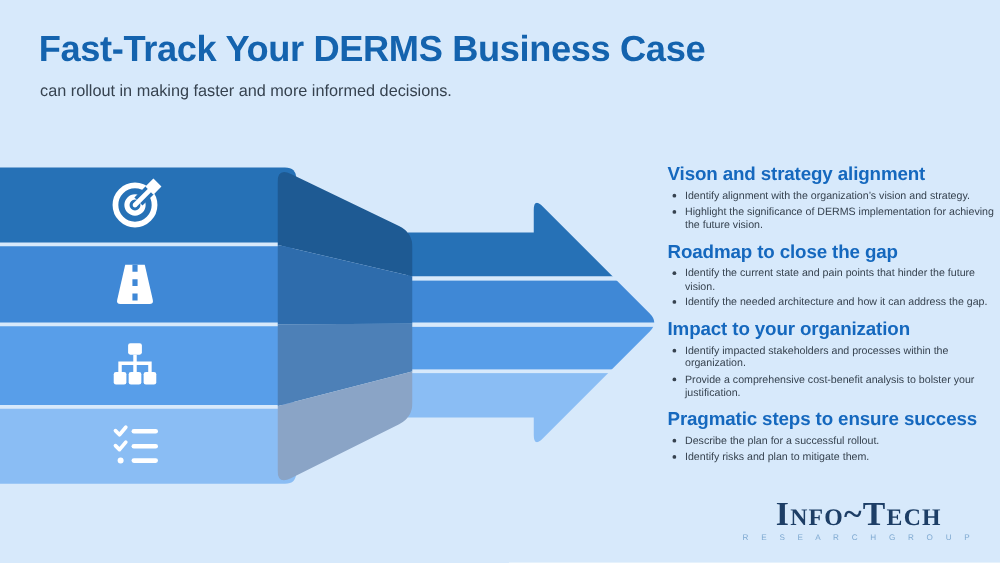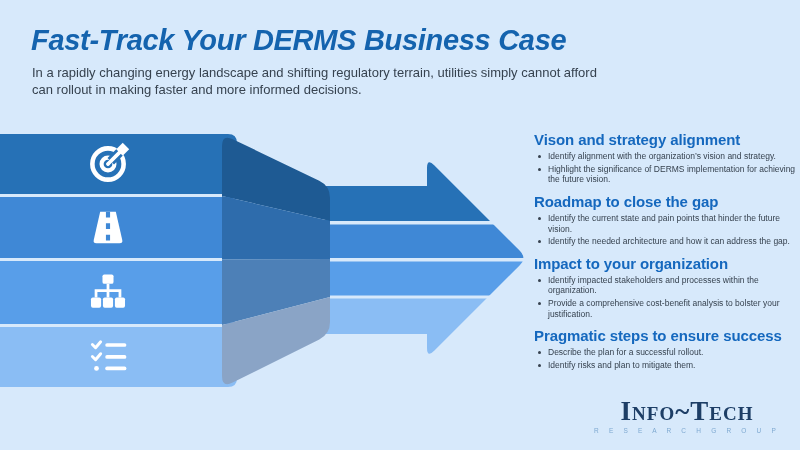--- a/index.html
+++ b/index.html
@@ -3,21 +3,21 @@
 <meta charset="utf-8">
 <style>
   html,body{margin:0;padding:0;}
   .canvas{
     position:relative;width:800px;height:450px;overflow:hidden;
     background:#d7e9fb;
     font-family:"Liberation Sans", sans-serif;
   }
   .title{
     position:absolute;left:31px;top:24px;
-    font-size:29px;font-weight:bold;color:#1463ae;letter-spacing:-0.3px;font-style:italic;
+    font-size:29px;font-weight:bold;color:#1463ae;letter-spacing:-0.3px;
   }
   .subtitle{
     position:absolute;left:32px;top:64px;
     font-size:13px;line-height:1.34;color:#36424f;
   }
   .graphic{position:absolute;left:0;top:0;width:800px;height:450px;}
   .ic-f{fill:#ffffff;}
   .ic-s{stroke:#ffffff;fill:none;}
   .sections{position:absolute;left:534px;top:131px;width:268px;}
   .section h3{
@@ -44,21 +44,20 @@
   }
 </style>
 </head>
 <body>
 
 <div class="canvas">
 
   <div class="title">Fast-Track Your DERMS Business Case</div>
 
   <div class="subtitle">
-    <div>In a rapidly changing energy landscape and shifting regulatory terrain, utilities simply cannot afford</div>
     <div>can rollout in making faster and more informed decisions.</div>
   </div>
 
   <svg class="graphic" viewBox="0 0 800 450">
     <defs>
       <clipPath id="arrowClip">
         <path d="M326,186 L427,186 L427,168 Q427,158 434.2,165.2 L519.8,250.8 Q527,258 519.8,265.2 L434.2,350.8 Q427,358 427,348 L427,334 L326,334 Z"></path>
       </clipPath>
       <clipPath id="foldClip">
         <path d="M232.8,139.2 L319.2,180.8 Q330,186 330,198 L330,322 Q330,334 319.3,339.4 L232.7,382.6 Q222,388 222,376 L222,146 Q222,134 232.8,139.2 Z"></path>

